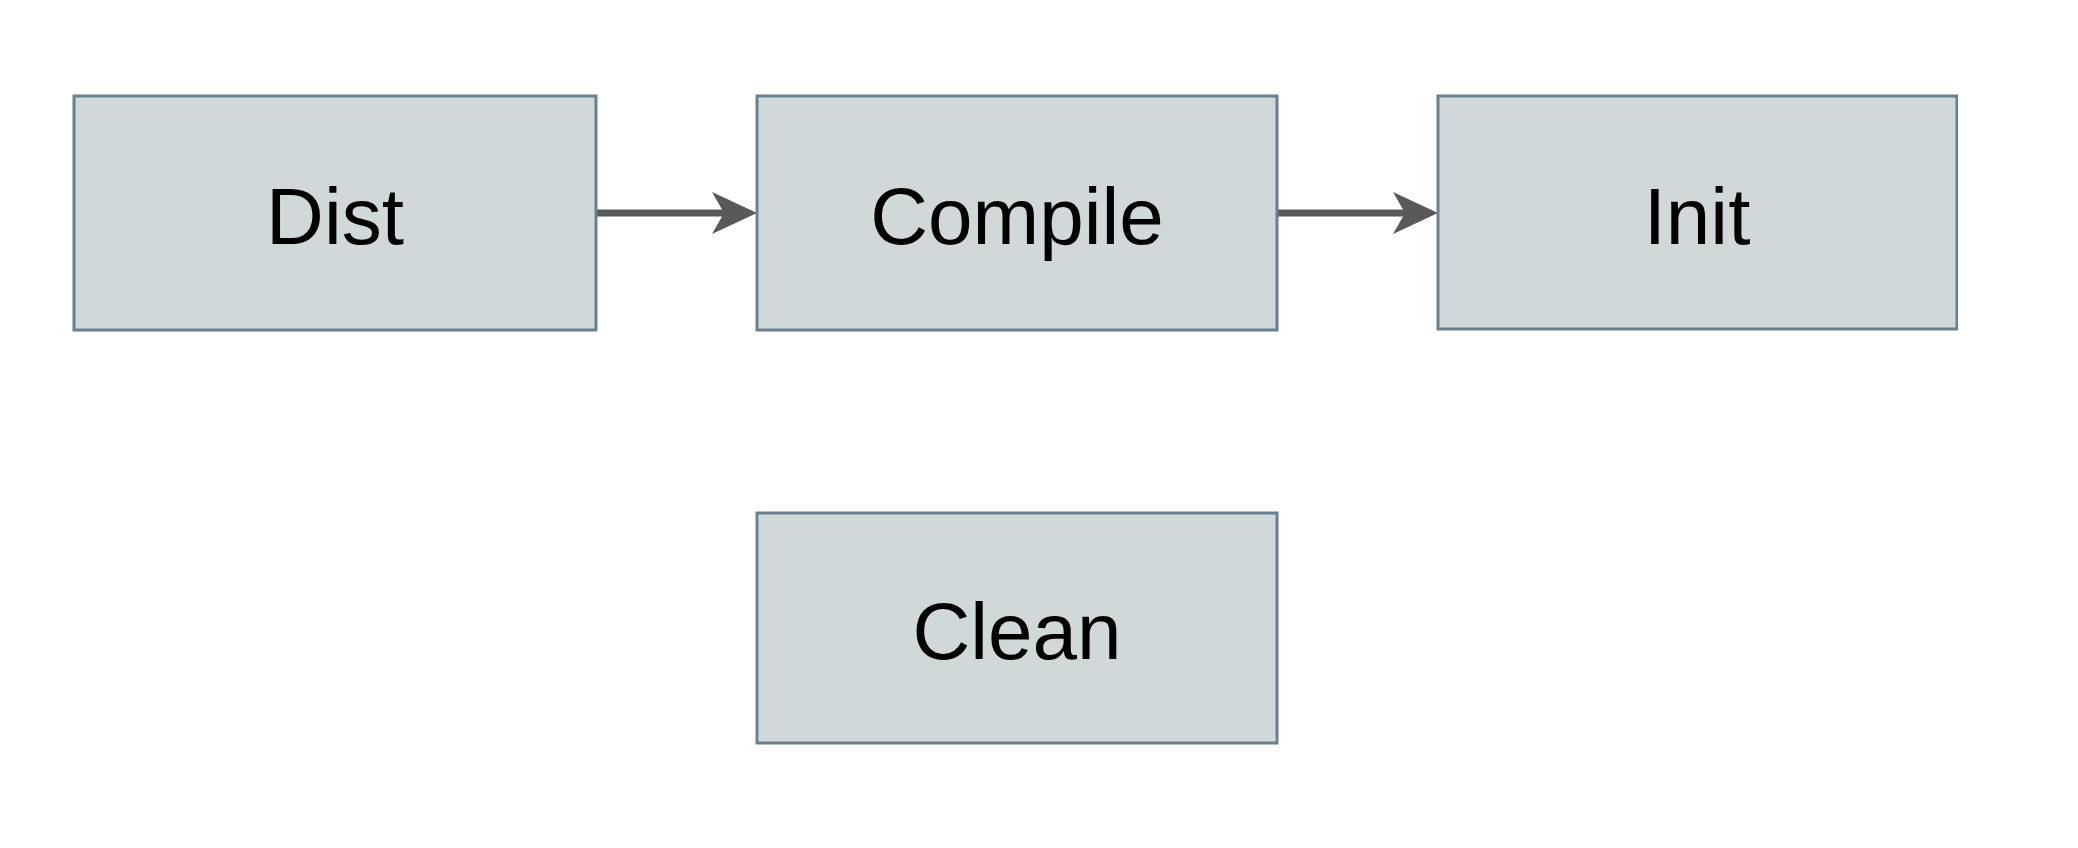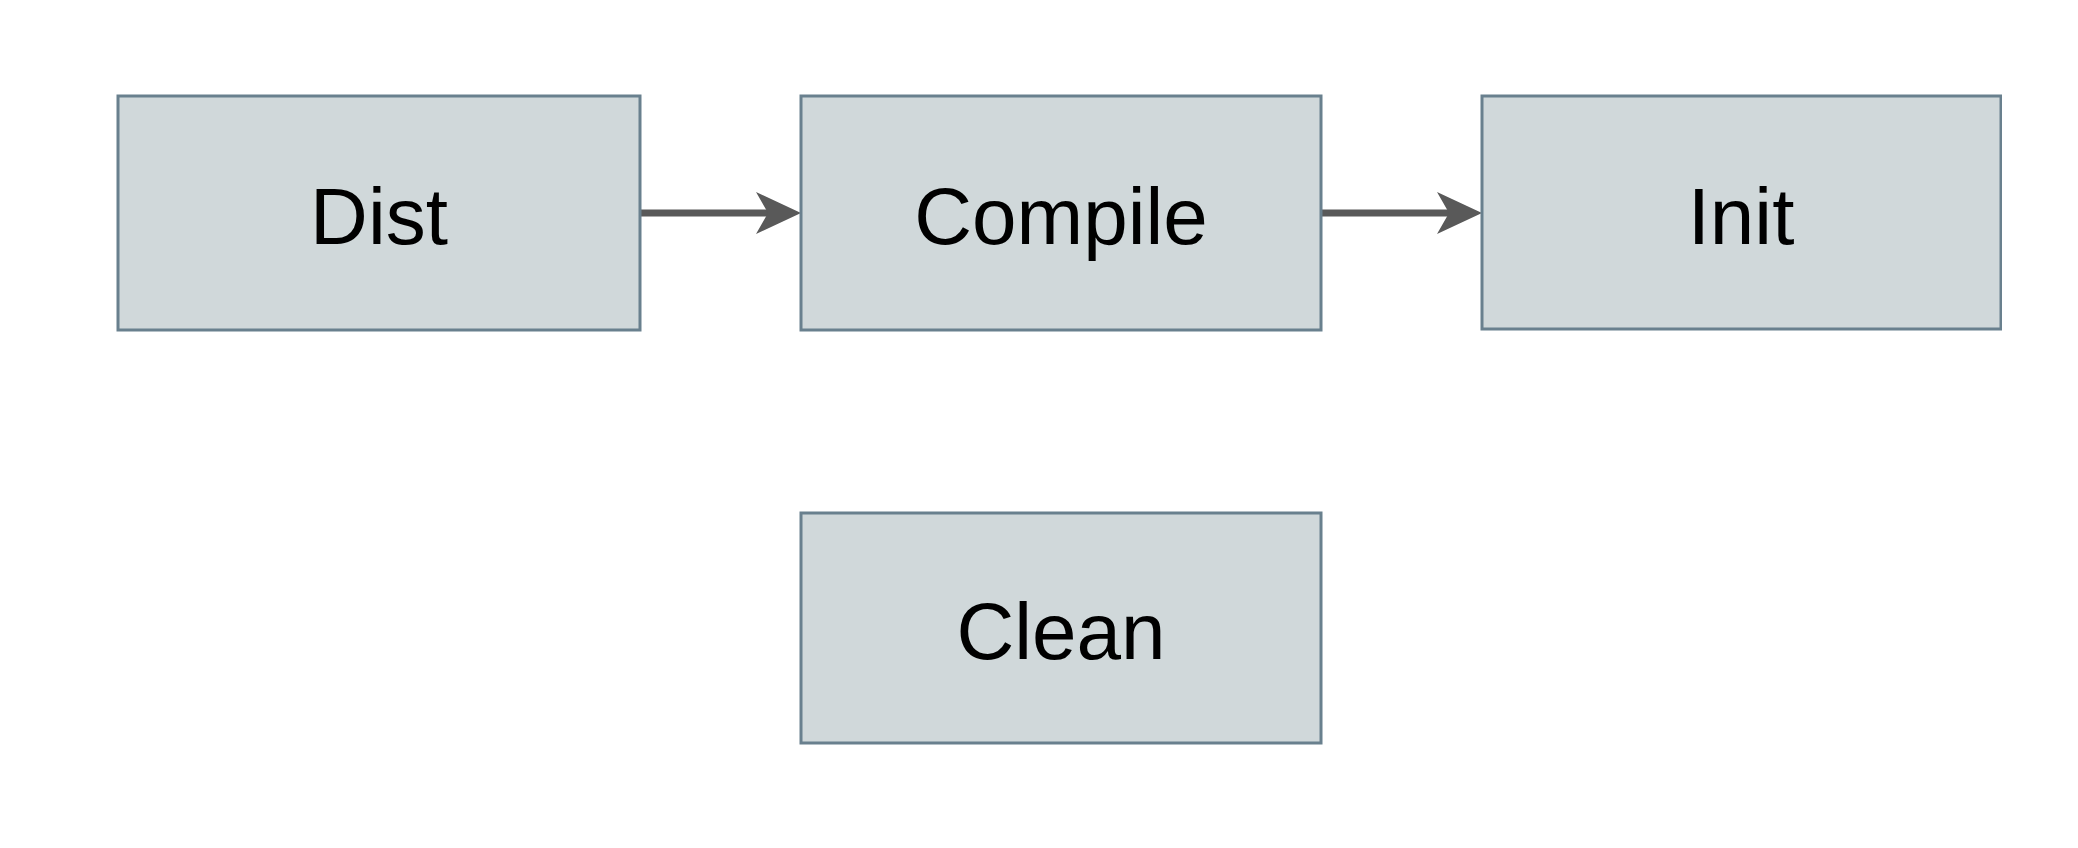--- a/index.html
+++ b/index.html
@@ -7,21 +7,20 @@
     padding: 0;
     background: #ffffff;
   }
   .canvas-wrap {
     position: relative;
     width: 1958px;
     height: 848px;
     background: #ffffff;
     overflow: hidden;
     font-family: "Liberation Sans", sans-serif;
-    padding-left: 44px;
   }
   svg text.node-label {
     font-family: "Liberation Sans", sans-serif;
     font-size: 80px;
     text-anchor: middle;
     dominant-baseline: central;
   }
 </style>
 </head>
 <body>

